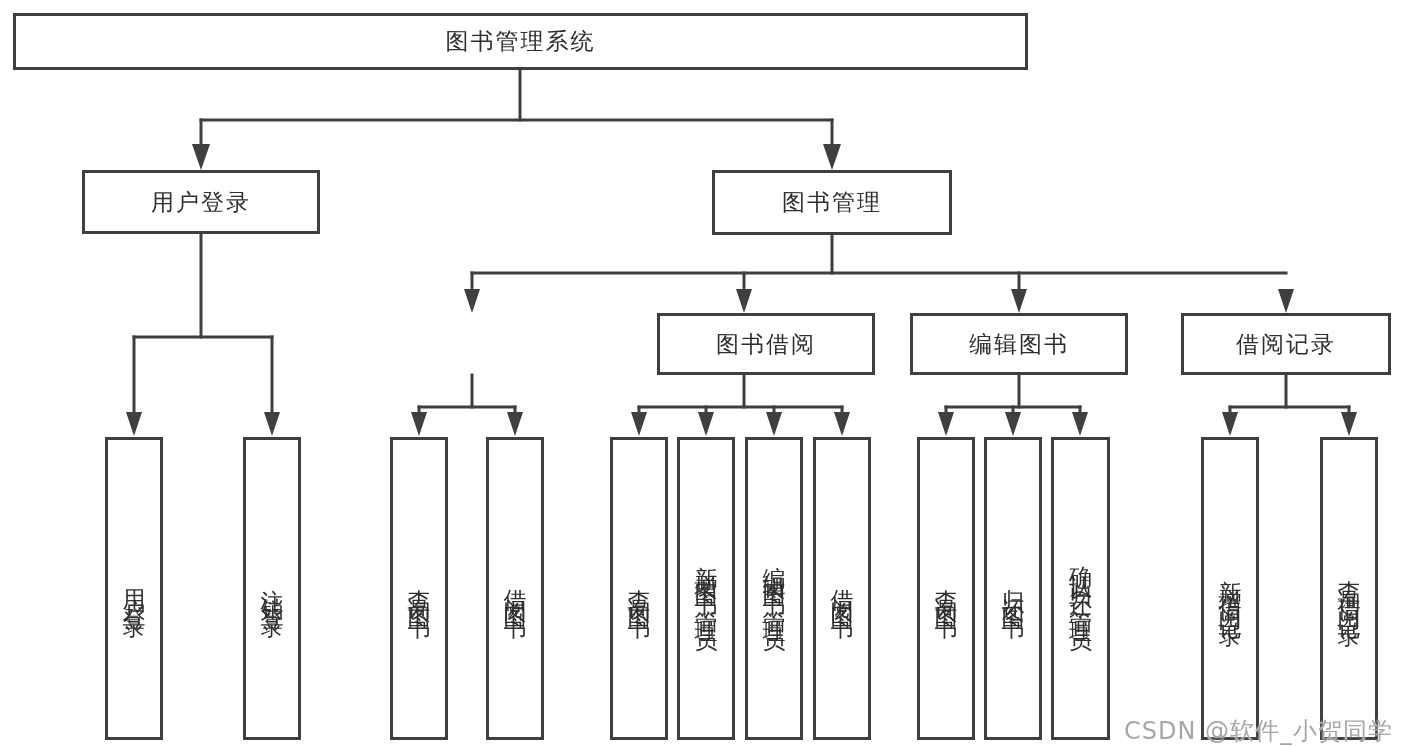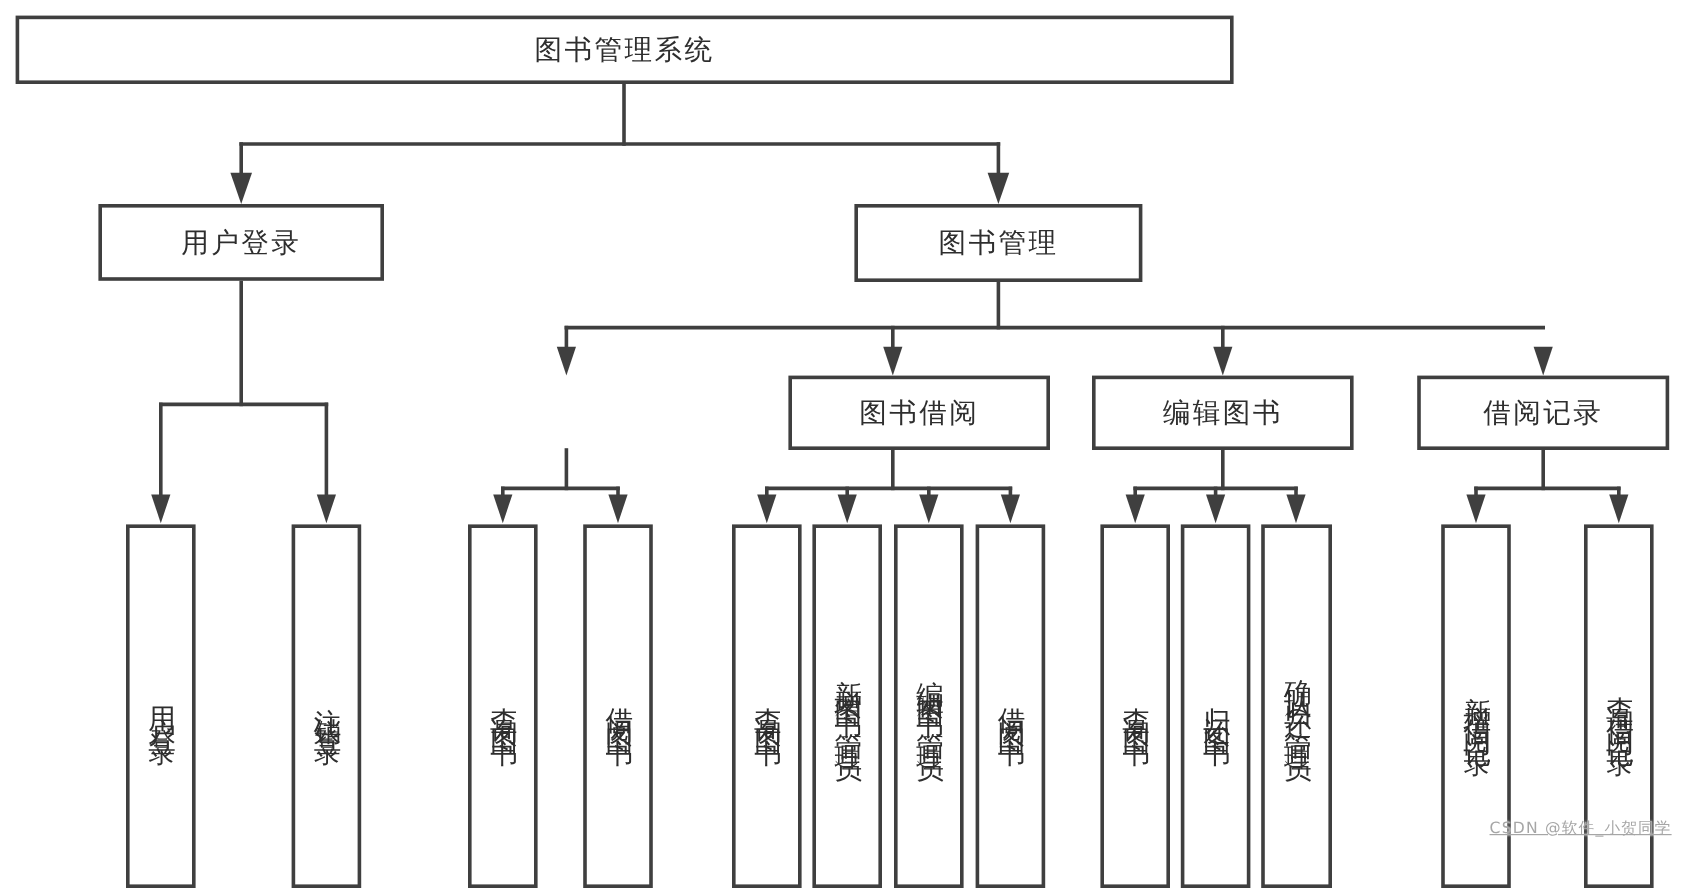--- a/index.html
+++ b/index.html
@@ -31,28 +31,27 @@
   .h-node{font-size:23px;letter-spacing:2px;white-space:nowrap;}
   .v-node{
     font-size:23px;
     writing-mode:vertical-rl;
     text-orientation:mixed;
     letter-spacing:9px;
     line-height:1;
   }
   .watermark{
     position:absolute;
-    right:12px;top:681px;
-    font-size:13px;
+    right:12px;top:715px;
+    font-size:24px;
     color:var(--watermark);
     letter-spacing:1px;
     z-index:5;
     white-space:nowrap;
     text-shadow:0 0 2px #ffffff;
-    text-decoration:underline;
   }
 </style>
 </head>
 <body>
 
 <div class="canvas">
 
   <svg class="connectors" viewBox="0 0 1405 747">
 
     <path class="cline" d="M520 70 L520 120"></path>

